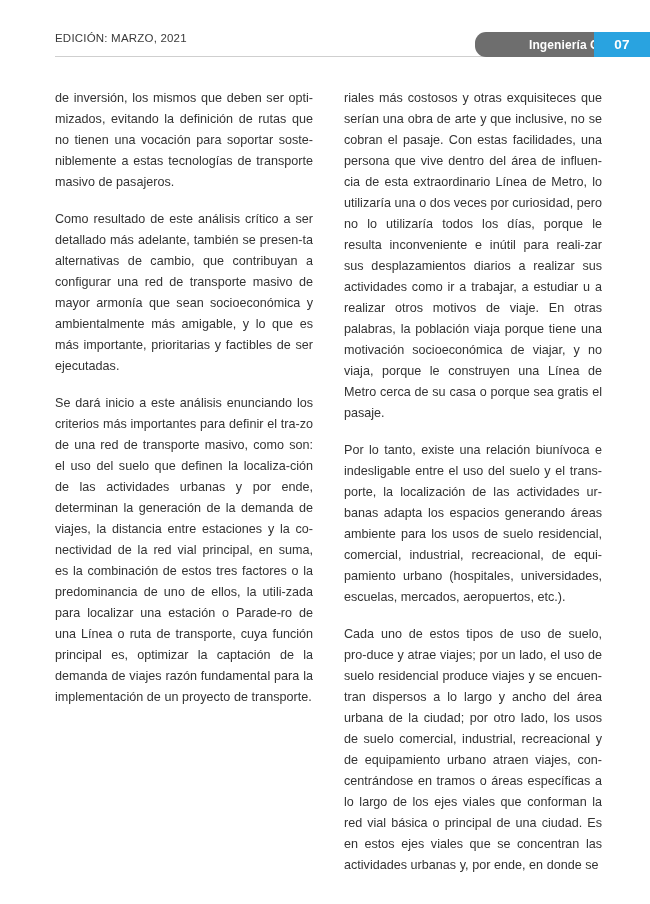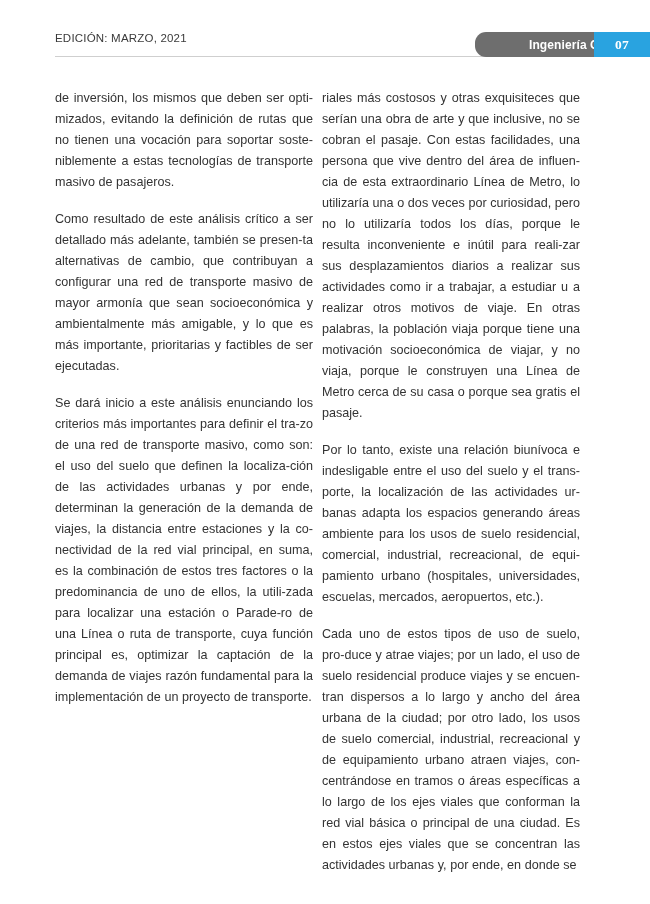--- a/index.html
+++ b/index.html
@@ -85,31 +85,30 @@
     align-items: center;
     justify-content: center;
     box-sizing: border-box;
   }
 
   .page-number-label {
     color: #ffffff;
     font-size: 13.5px;
     font-weight: 700;
     letter-spacing: 0.3px;
-    font-family: Liberation Serif, serif;
   }
 
   
   .body-columns {
     position: absolute;
     top: 88px;
     left: 55px;
     width: 540px;
     display: flex;
-    gap: 9px;
+    gap: 31px;
   }
 
   .column {
     width: 258px;
     flex: 0 0 258px;
   }
 
   .column p {
     margin: 0 0 16px 0;
     font-size: 12.6px;

